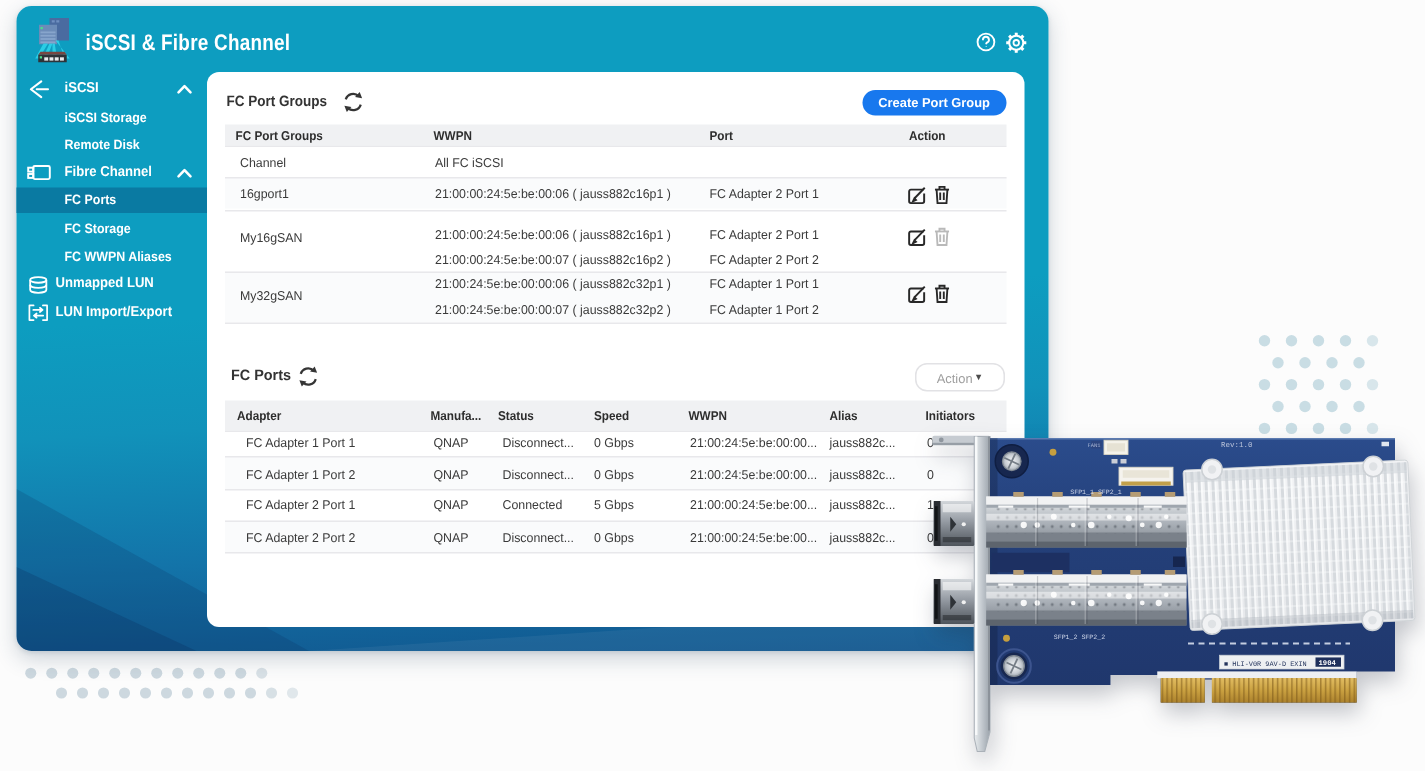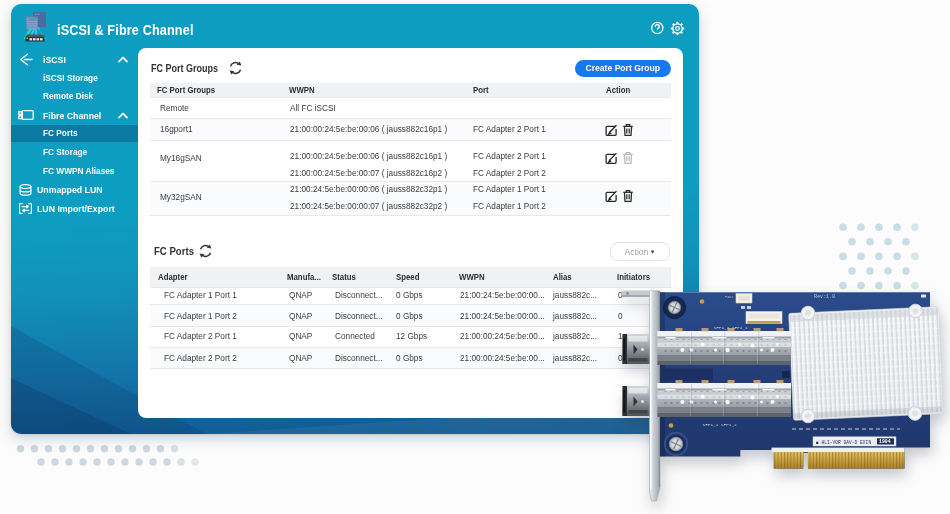--- a/index.html
+++ b/index.html
@@ -226,21 +226,21 @@
   <div class="brd" style="left:150px;top:118.4px;width:521px;"></div>
   <div class="brd" style="left:150px;top:139.5px;width:521px;"></div>
   <div class="brd" style="left:150px;top:181px;width:521px;"></div>
   <div class="brd" style="left:150px;top:214.5px;width:521px;"></div>
 
   <div class="t hd" style="left:157px;top:89.6px;">FC Port Groups</div>
   <div class="t hd" style="left:289px;top:89.6px;">WWPN</div>
   <div class="t hd" style="left:473px;top:89.6px;">Port</div>
   <div class="t hd" style="left:606px;top:89.6px;">Action</div>
 
-  <div class="t c1" style="left:160px;top:107.5px;">Remote</div>
+  <div class="t c1" style="left:160px;top:107.5px;">Channel</div>
   <div class="t c1" style="left:289.5px;top:107.5px;">All FC iSCSI</div>
 
   <div class="t c1" style="left:160px;top:129px;">16gport1</div>
   <div class="t c1" style="left:289.5px;top:129px;">21:00:00:24:5e:be:00:06 ( jauss882c16p1 )</div>
   <div class="t c1" style="left:473px;top:129px;">FC Adapter 2 Port 1</div>
 
   <div class="t c1" style="left:160px;top:157.5px;">My16gSAN</div>
   <div class="t c1" style="left:289.5px;top:155.5px;">21:00:00:24:5e:be:00:06 ( jauss882c16p1 )</div>
   <div class="t c1" style="left:289.5px;top:172.5px;">21:00:00:24:5e:be:00:07 ( jauss882c16p2 )</div>
   <div class="t c1" style="left:473px;top:155.5px;">FC Adapter 2 Port 1</div>
@@ -329,21 +329,21 @@
   <div class="t c1" style="left:289.3px;top:315.6px;">QNAP</div>
   <div class="t c1" style="left:334.8px;top:315.6px;">Disconnect...</div>
   <div class="t c1" style="left:396.2px;top:315.6px;">0 Gbps</div>
   <div class="t c1" style="left:460.4px;top:315.6px;">21:00:24:5e:be:00:00...</div>
   <div class="t c1" style="left:552.8px;top:315.6px;">jauss882c...</div>
   <div class="t c1" style="left:618.2px;top:315.6px;">0</div>
 
   <div class="t c1" style="left:163.7px;top:335.9px;">FC Adapter 2 Port 1</div>
   <div class="t c1" style="left:289.3px;top:335.9px;">QNAP</div>
   <div class="t c1" style="left:334.8px;top:335.9px;">Connected</div>
-  <div class="t c1" style="left:396.2px;top:335.9px;">12 Gbps</div>
+  <div class="t c1" style="left:396.2px;top:335.9px;">5 Gbps</div>
   <div class="t c1" style="left:460.4px;top:335.9px;">21:00:00:24:5e:be:00...</div>
   <div class="t c1" style="left:552.8px;top:335.9px;">jauss882c...</div>
   <div class="t c1" style="left:618.2px;top:335.9px;">1</div>
 
   <div class="t c1" style="left:163.7px;top:357.6px;">FC Adapter 2 Port 2</div>
   <div class="t c1" style="left:289.3px;top:357.6px;">QNAP</div>
   <div class="t c1" style="left:334.8px;top:357.6px;">Disconnect...</div>
   <div class="t c1" style="left:396.2px;top:357.6px;">0 Gbps</div>
   <div class="t c1" style="left:460.4px;top:357.6px;">21:00:00:24:5e:be:00...</div>
   <div class="t c1" style="left:552.8px;top:357.6px;">jauss882c...</div>

